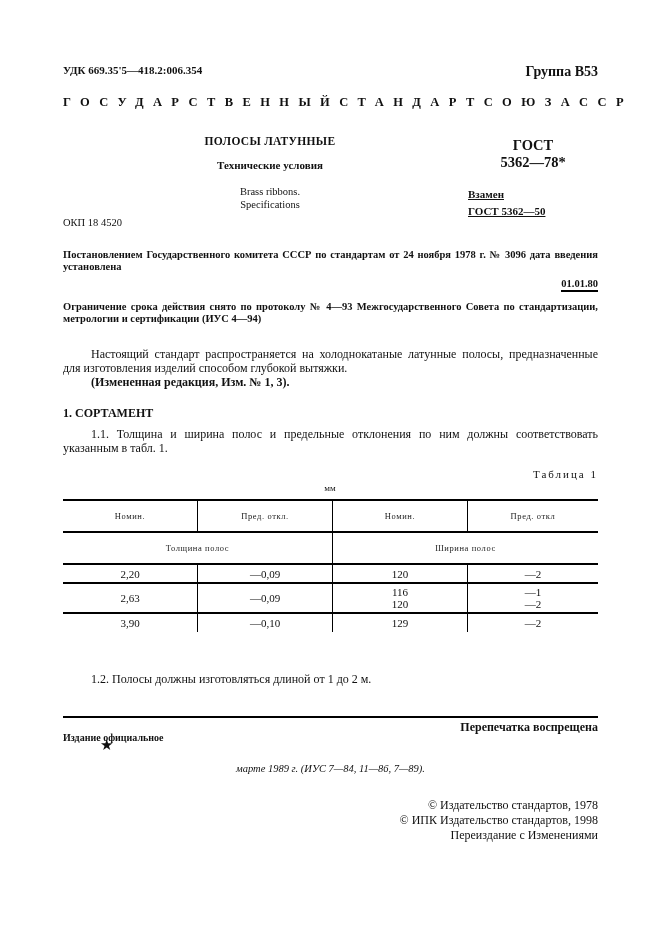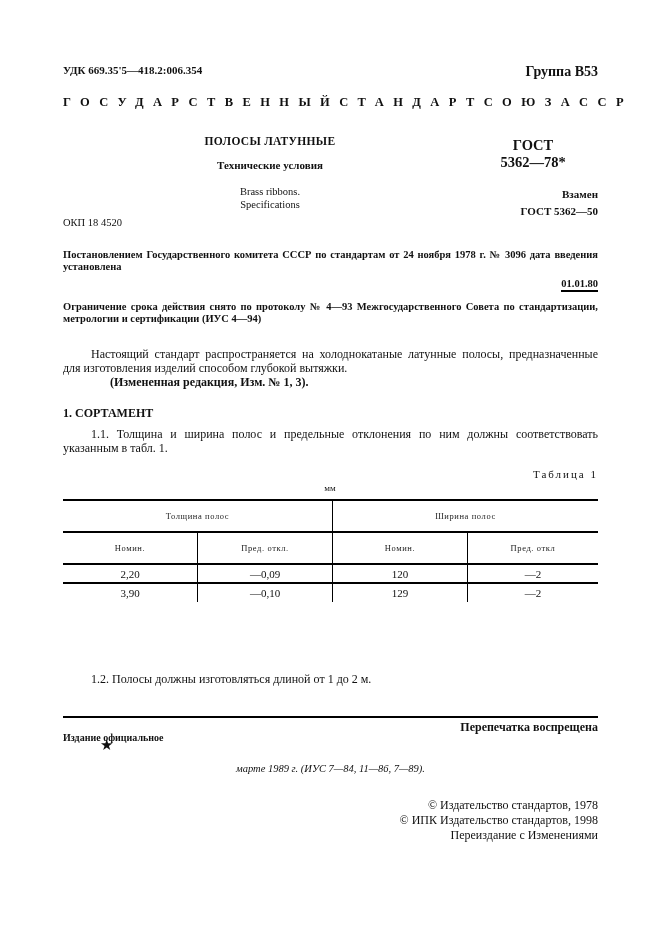--- a/index.html
+++ b/index.html
@@ -11,29 +11,29 @@
     .abs { position: absolute; }
     .udk { left: 63px; top: 64px; font-size: 11px; font-weight: bold; }
     .group { right: 63px; top: 64px; font-size: 14px; font-weight: bold; }
     .gov { left: 63px; right: 63px; top: 95px; font-size: 12.5px; font-weight: bold;
            display: flex; justify-content: space-between; letter-spacing: 0; }
     .gov span { display: inline-block; }
     .title { left: 180px; width: 180px; top: 135px; text-align: center; font-size: 11.5px; font-weight: bold; letter-spacing: 0.3px; }
     .subtitle { left: 180px; width: 180px; top: 159px; text-align: center; font-size: 11px; font-weight: bold; }
     .eng { left: 180px; width: 180px; top: 185px; text-align: center; font-size: 10.5px; line-height: 13px; }
     .gost { left: 468px; width: 130px; top: 137px; text-align: center; font-size: 14.5px; font-weight: bold; line-height: 17px; }
-    .vzamen { left: 468px; width: 130px; top: 186px; text-align: right; font-size: 11px; font-weight: bold; line-height: 17px; }
+    .vzamen { left: 468px; width: 130px; top: 186px; text-align: left; font-size: 11px; font-weight: bold; line-height: 17px; text-decoration: underline; }
     .okp { left: 63px; top: 217px; font-size: 10.5px; }
     .decree { left: 63px; width: 535px; top: 249px; font-size: 10.5px; font-weight: bold; line-height: 12px; text-align: justify; }
     .date { right: 63px; top: 278px; font-size: 10.5px; font-weight: bold; border-bottom: 2px solid #000; padding-bottom: 1px; }
     .limit { left: 63px; width: 535px; top: 301px; font-size: 10.5px; font-weight: bold; line-height: 12px; text-align: justify; }
     .p { font-size: 12px; line-height: 13.5px; }
     .intro { left: 63px; width: 535px; top: 348px; text-align: justify; }
     .intro .l1 { text-indent: 28px; }
-    .amended { left: 91px; top: 375px; font-size: 12px; font-weight: bold; margin-left: 19px; }
+    .amended { left: 91px; top: 375px; font-size: 12px; font-weight: bold; }
     .section { left: 63px; width: 535px; top: 406px; font-size: 12px; font-weight: bold; }
     .p11 { left: 63px; width: 535px; top: 428px; text-align: justify; }
     .tabnum { right: 63px; top: 468px; font-size: 11px; letter-spacing: 2px; }
     .mm { left: 300px; width: 60px; top: 483px; text-align: center; font-size: 9px; }
     table.t1 { position: absolute; left: 63px; top: 499px; width: 535px; border-collapse: collapse; font-size: 11px; }
     table.t1 td { text-align: center; vertical-align: middle; padding: 0; }
     .hdr { font-size: 8.5px; letter-spacing: 0.6px; color: #222; }
     .p12 { left: 63px; width: 535px; top: 653px; text-align: justify; margin-top: 20px; }
     .p12 .l1 { text-indent: 28px; }
     .footline { left: 63px; width: 535px; top: 716px; border-top: 2px solid #000; }
@@ -87,35 +87,47 @@
 
 <div class="abs p p11">
   <div style="text-indent:28px">1.1. Толщина и ширина полос и предельные отклонения по ним должны соответствовать указанным в табл. 1.</div>
 </div>
 
 <div class="abs tabnum">Таблица 1</div>
 <div class="abs mm">мм</div>
 
 <table class="t1">
   <tbody>
-      <tr style="height:32px; border-top:2.5px solid #000;">
-    <td colspan="2" class="hdr">Толщина полос</td>
-    <td colspan="2" class="hdr" style="border-left:1px solid #000;">Ширина полос</td>
-  </tr>
-  <tr style="height:32px; border-top:2px solid #000;">
+      <tr style="height:32px; border-top:2px solid #000;">
     <td class="hdr" style="width:134px;">Номин.</td>
     <td class="hdr" style="width:134px; border-left:1px solid #000;">Пред. откл.</td>
     <td class="hdr" style="width:134px; border-left:1px solid #000;">Номин.</td>
     <td class="hdr" style="border-left:1.5px solid #000;">Пред. откл</td>
+  </tr>
+  <tr style="height:32px; border-top:2.5px solid #000;">
+    <td colspan="2" class="hdr">Толщина полос</td>
+    <td colspan="2" class="hdr" style="border-left:1px solid #000;">Ширина полос</td>
   </tr>
   <tr style="height:19px; border-top:2.5px solid #000;">
     <td>2,20</td>
     <td style="border-left:1px solid #000;">—0,09</td>
     <td style="border-left:1px solid #000;">120</td>
     <td style="border-left:1.5px solid #000;">—2</td>
+  </tr>
+  <tr style="height:30px; border-top:2px solid #000;">
+    <td>2,63</td>
+    <td style="border-left:1px solid #000;">—0,09</td>
+    <td style="border-left:1px solid #000; line-height:12px;">
+      <div>116</div>
+      <div>120</div>
+    </td>
+    <td style="border-left:1.5px solid #000; line-height:12px;">
+      <div>—1</div>
+      <div>—2</div>
+    </td>
   </tr>
   <tr style="height:19px; border-top:2px solid #000;">
     <td>3,90</td>
     <td style="border-left:1px solid #000;">—0,10</td>
     <td style="border-left:1px solid #000;">129</td>
     <td style="border-left:1.5px solid #000;">—2</td>
   </tr>
 </tbody>
   </table>
 

